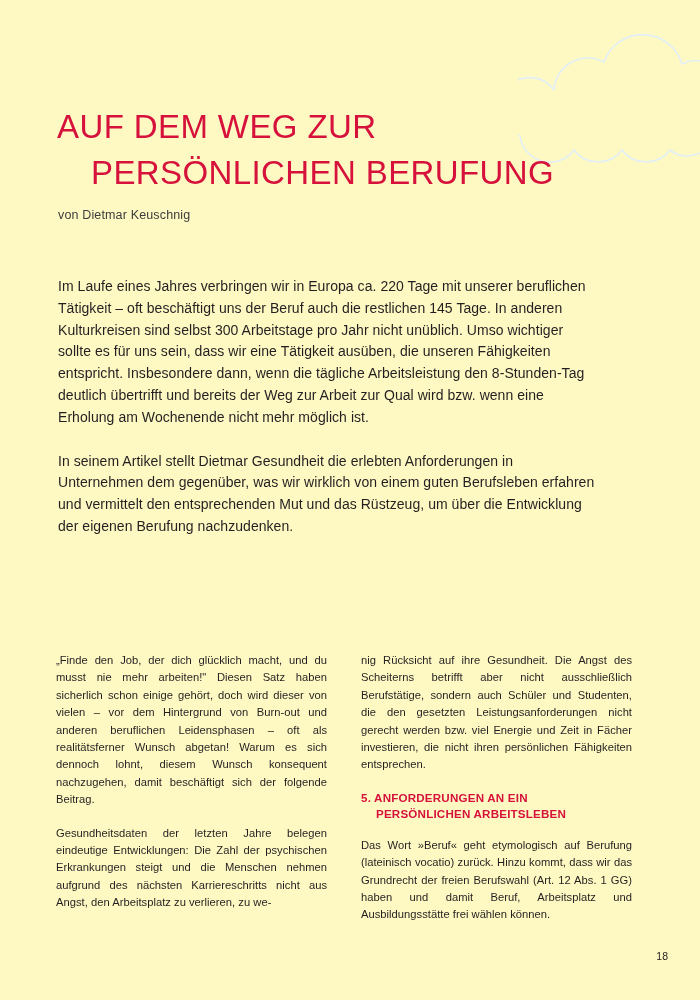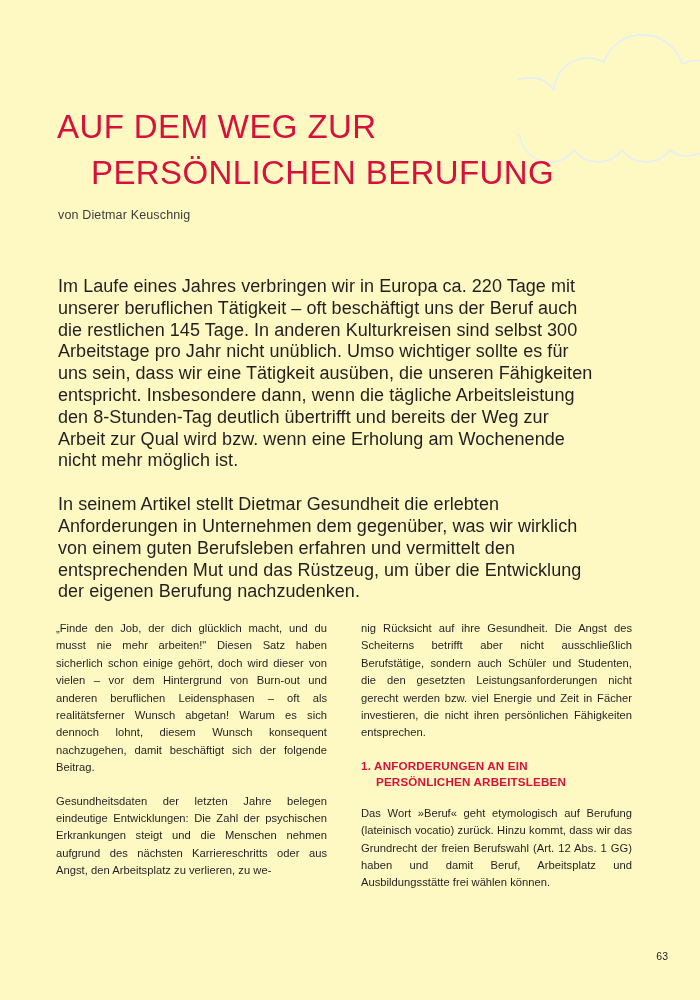--- a/index.html
+++ b/index.html
@@ -64,32 +64,32 @@
   
   .intro {
     position: absolute;
     left: 58px;
     top: 276px;
     width: 540px;
     z-index: 2;
   }
   .intro p {
     margin: 0 0 22px 0;
-    font-size: 18px;
+    font-size: 14px;
     line-height: 21.8px;
     color: #231f20;
     letter-spacing: 0.05px;
   }
   .intro p:last-child { margin-bottom: 0; }
 
   
   .columns {
     position: absolute;
     left: 56px;
-    top: 620px;
+    top: 652px;
     width: 588px;
     display: flex;
     gap: 34px;
     z-index: 2;
   }
   .col {
     width: 271px;
   }
   .col p {
     margin: 0 0 16px 0;
@@ -151,29 +151,29 @@
 
   <div class="intro">
     <p>Im Laufe eines Jahres verbringen wir in Europa ca. 220 Tage mit unserer beruflichen Tätigkeit – oft beschäftigt uns der Beruf auch die restlichen 145 Tage. In anderen Kulturkreisen sind selbst 300 Arbeitstage pro Jahr nicht unüblich. Umso wichtiger sollte es für uns sein, dass wir eine Tätigkeit ausüben, die unseren Fähigkeiten entspricht. Insbesondere dann, wenn die tägliche Arbeitsleistung den 8-Stunden-Tag deutlich übertrifft und bereits der Weg zur Arbeit zur Qual wird bzw. wenn eine Erholung am Wochenende nicht mehr möglich ist.</p>
     <p>In seinem Artikel stellt Dietmar Gesundheit die erlebten Anforderungen in Unternehmen dem gegenüber, was wir wirklich von einem guten Berufsleben erfahren und vermittelt den entsprechenden Mut und das Rüstzeug, um über die Entwicklung der eigenen Berufung nachzudenken.</p>
   </div>
 
   <div class="columns">
 
     <div class="col">
       <p>„Finde den Job, der dich glücklich macht, und du musst nie mehr arbeiten!" Diesen Satz haben sicherlich schon einige gehört, doch wird dieser von vielen – vor dem Hintergrund von Burn-out und anderen beruflichen Leidensphasen – oft als realitätsferner Wunsch abgetan! Warum es sich dennoch lohnt, diesem Wunsch konsequent nachzugehen, damit beschäftigt sich der folgende Beitrag.</p>
-      <p>Gesundheitsdaten der letzten Jahre belegen eindeutige Entwicklungen: Die Zahl der psychischen Erkrankungen steigt und die Menschen nehmen aufgrund des nächsten Karriereschritts oder aus Angst, den Arbeitsplatz zu verlieren, zu we-</p>
+      <p>Gesundheitsdaten der letzten Jahre belegen eindeutige Entwicklungen: Die Zahl der psychischen Erkrankungen steigt und die Menschen nehmen aufgrund des nächsten Karriereschritts nicht aus Angst, den Arbeitsplatz zu verlieren, zu we-</p>
     </div>
 
     <div class="col">
       <p>nig Rücksicht auf ihre Gesundheit. Die Angst des Scheiterns betrifft aber nicht ausschließlich Berufstätige, sondern auch Schüler und Studenten, die den gesetzten Leistungsanforderungen nicht gerecht werden bzw. viel Energie und Zeit in Fächer investieren, die nicht ihren persönlichen Fähigkeiten entsprechen.</p>
       <h2 class="section-heading">
-        <span>1. ANFORDERUNGEN AN EIN</span>
+        <span>5. ANFORDERUNGEN AN EIN</span>
         <span class="sh-line2">PERSÖNLICHEN ARBEITSLEBEN</span>
       </h2>
       <p>Das Wort »Beruf« geht etymologisch auf Berufung (lateinisch vocatio) zurück. Hinzu kommt, dass wir das Grundrecht der freien Berufswahl (Art. 12 Abs. 1 GG) haben und damit Beruf, Arbeitsplatz und Ausbildungsstätte frei wählen können.</p>
     </div>
 
   </div>
 
-  <div class="page-number">63</div>
+  <div class="page-number">18</div>
 
 </div>
 
 </body></html>

